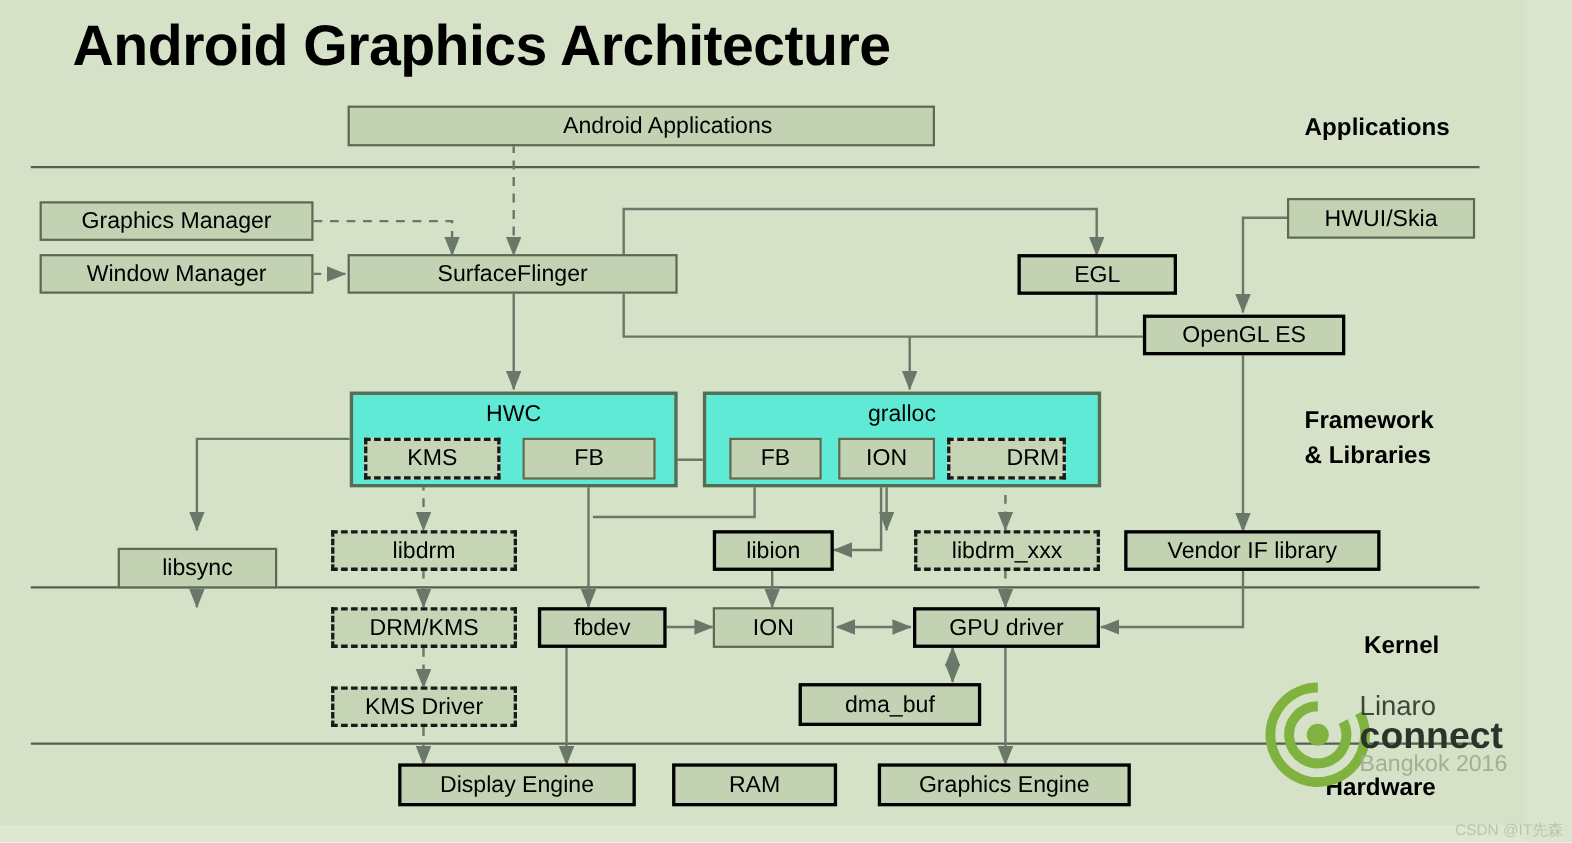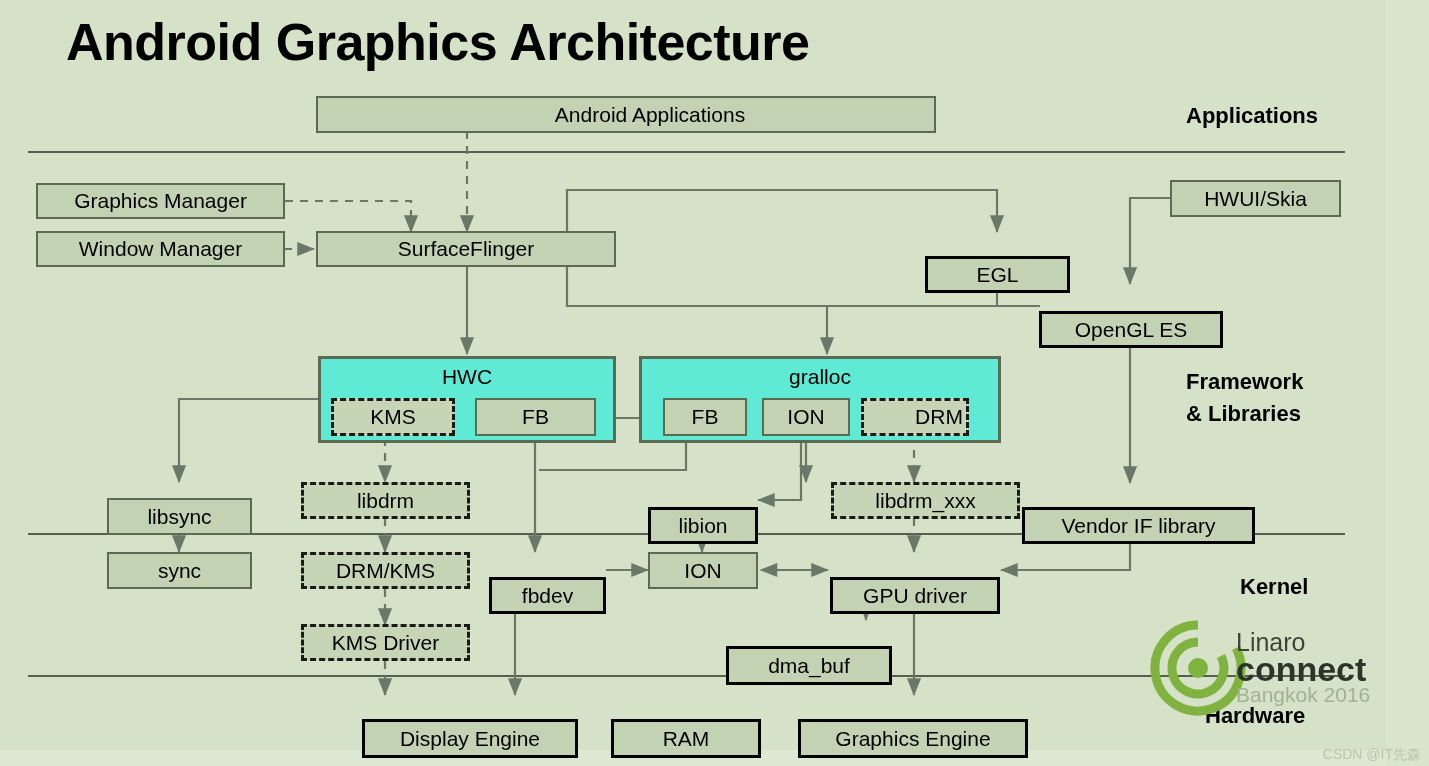--- a/index.html
+++ b/index.html
@@ -55,21 +55,21 @@
     box-sizing: border-box;
     background: #c3d2b2;
     color: #000000;
     display: flex;
     align-items: center;
     justify-content: center;
     font-size: 21px;
     white-space: nowrap;
   }
   .node.solid-thin { border: 2.5px solid #5a6b52; }
-  .node.solid-thick { border: 3px solid #000000; margin-top: 25px; }
+  .node.solid-thick { border: 3px solid #000000; }
   .node.dashed { border: 3px dashed #1a1a1a; background: #c7d5b7; }
   .node.group {
     align-items: flex-start;
     padding-top: 6px;
     background: #5eead4;
     border: 3px solid #5a6b52;
   }
   .node.group > .group-label {
     width: 100%;
     text-align: center;
@@ -195,21 +195,21 @@
       <path d="M761,570 L828,570" marker-end="url(#ah)" marker-start="url(#ahb)"></path>
 
       <path d="M866,589 L866,620" marker-end="url(#ahd)" marker-start="url(#ahb)"></path>
 
       <path d="M914,589 L914,695" marker-end="url(#ah)"></path>
 
       <path d="M515,589 L515,695" marker-end="url(#ah)"></path>
     </g>
   </svg>
 
-  <div class="node solid-thin" style="left:316px; top:96px; width:620px; height:37px;padding-left:48px;">Android Applications</div>
+  <div class="node solid-thin" style="left:316px; top:96px; width:534px; height:37px;padding-left:48px;">Android Applications</div>
 
   <div class="node solid-thin" style="left:36px; top:183px; width:249px; height:36px;">Graphics Manager</div>
 
   <div class="node solid-thin" style="left:36px; top:231px; width:249px; height:36px;">Window Manager</div>
 
   <div class="node solid-thin" style="left:316px; top:231px; width:300px; height:36px;">SurfaceFlinger</div>
 
   <div class="node solid-thick" style="left:925px; top:231px; width:145px; height:37px;">EGL</div>
 
   <div class="node solid-thin" style="left:1170px; top:180px; width:171px; height:37px;">HWUI/Skia</div>
@@ -225,24 +225,23 @@
   <div class="node group" style="left:639px; top:356px; width:362px; height:87px;">
     <span class="group-label">gralloc</span>
   </div>
   <div class="node solid-thin" style="left:663px; top:398px; width:84px; height:38px;">FB</div>
   <div class="node solid-thin" style="left:762px; top:398px; width:88px; height:38px;">ION</div>
   <div class="node dashed" style="left:861px; top:398px; width:108px; height:38px;padding-left:48px;">DRM</div>
 
   <div class="node solid-thin" style="left:107px; top:498px; width:145px; height:37px;">libsync</div>
   <div class="node dashed" style="left:301px; top:482px; width:169px; height:37px;">libdrm</div>
   <div class="node solid-thick" style="left:648px; top:482px; width:110px; height:37px;">libion</div>
-  <div class="node dashed" style="left:831px; top:482px; width:189px; height:37px;">libdrm_xxx</div>
+  <div class="node dashed" style="left:831px; top:482px; width:169px; height:37px;">libdrm_xxx</div>
   <div class="node solid-thick" style="left:1022px; top:482px; width:233px; height:37px;">Vendor IF library</div>
 
-  <div class="node solid-thin" style="left:107px; top:552px; width:145px; height:37px;">sync</div>
   <div class="node dashed" style="left:301px; top:552px; width:169px; height:37px;">DRM/KMS</div>
   <div class="node solid-thick" style="left:489px; top:552px; width:117px; height:37px;">fbdev</div>
   <div class="node solid-thin" style="left:648px; top:552px; width:110px; height:37px;">ION</div>
   <div class="node solid-thick" style="left:830px; top:552px; width:170px; height:37px;">GPU driver</div>
 
   <div class="node dashed" style="left:301px; top:624px; width:169px; height:37px;">KMS Driver</div>
   <div class="node solid-thick" style="left:726px; top:621px; width:166px; height:39px;">dma_buf</div>
 
   <div class="node solid-thick" style="left:362px; top:694px; width:216px; height:39px;">Display Engine</div>
   <div class="node solid-thick" style="left:798px; top:694px; width:230px; height:39px;">Graphics Engine</div>

